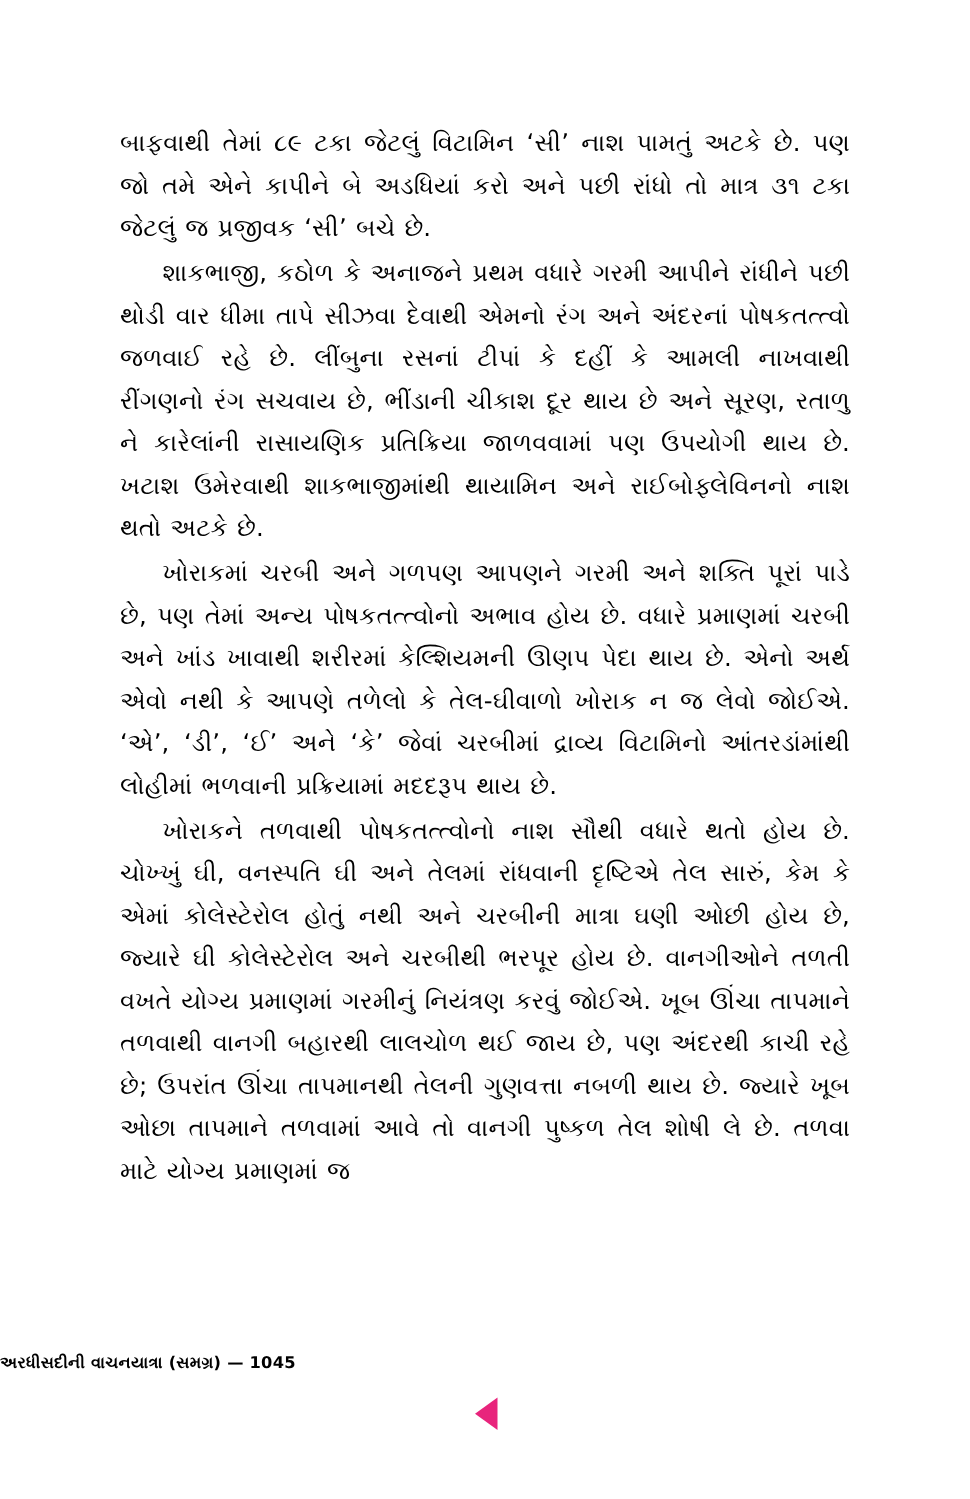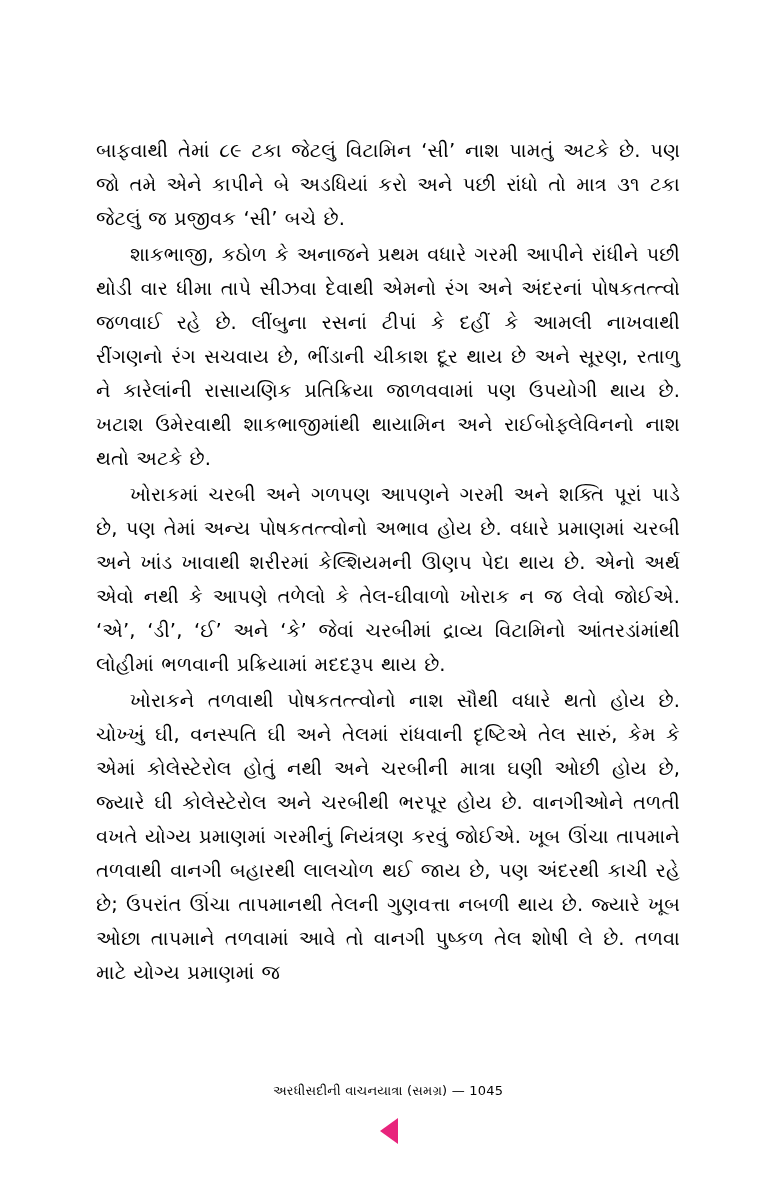--- a/index.html
+++ b/index.html
@@ -21,42 +21,40 @@
     top: 0;
     width: 776px;
     height: 1199px;
     background: #ffffff;
   }
   .content {
     position: absolute;
     left: 96px;
     top: 98px;
     width: 584px;
-    margin-top: 36px;
   }
   .para {
     font-size: 19.5px;
     line-height: 34px;
     text-align: justify;
     text-align-last: left;
     margin: 0 0 2px 0;
     letter-spacing: 0.1px;
     word-spacing: 1px;
   }
   .para.indent {
     text-indent: 34px;
   }
   .footer {
     position: absolute;
     left: 0;
     top: 1083px;
     width: 776px;
-    text-align: center;
     font-size: 13px;
-    font-weight: normal;
+    font-weight: bold;
     letter-spacing: 0.2px;
   }
   .nav-marker {
     position: absolute;
     left: 380px;
     top: 1118px;
     width: 22px;
     height: 26px;
   }
   .nav-marker .tri {

